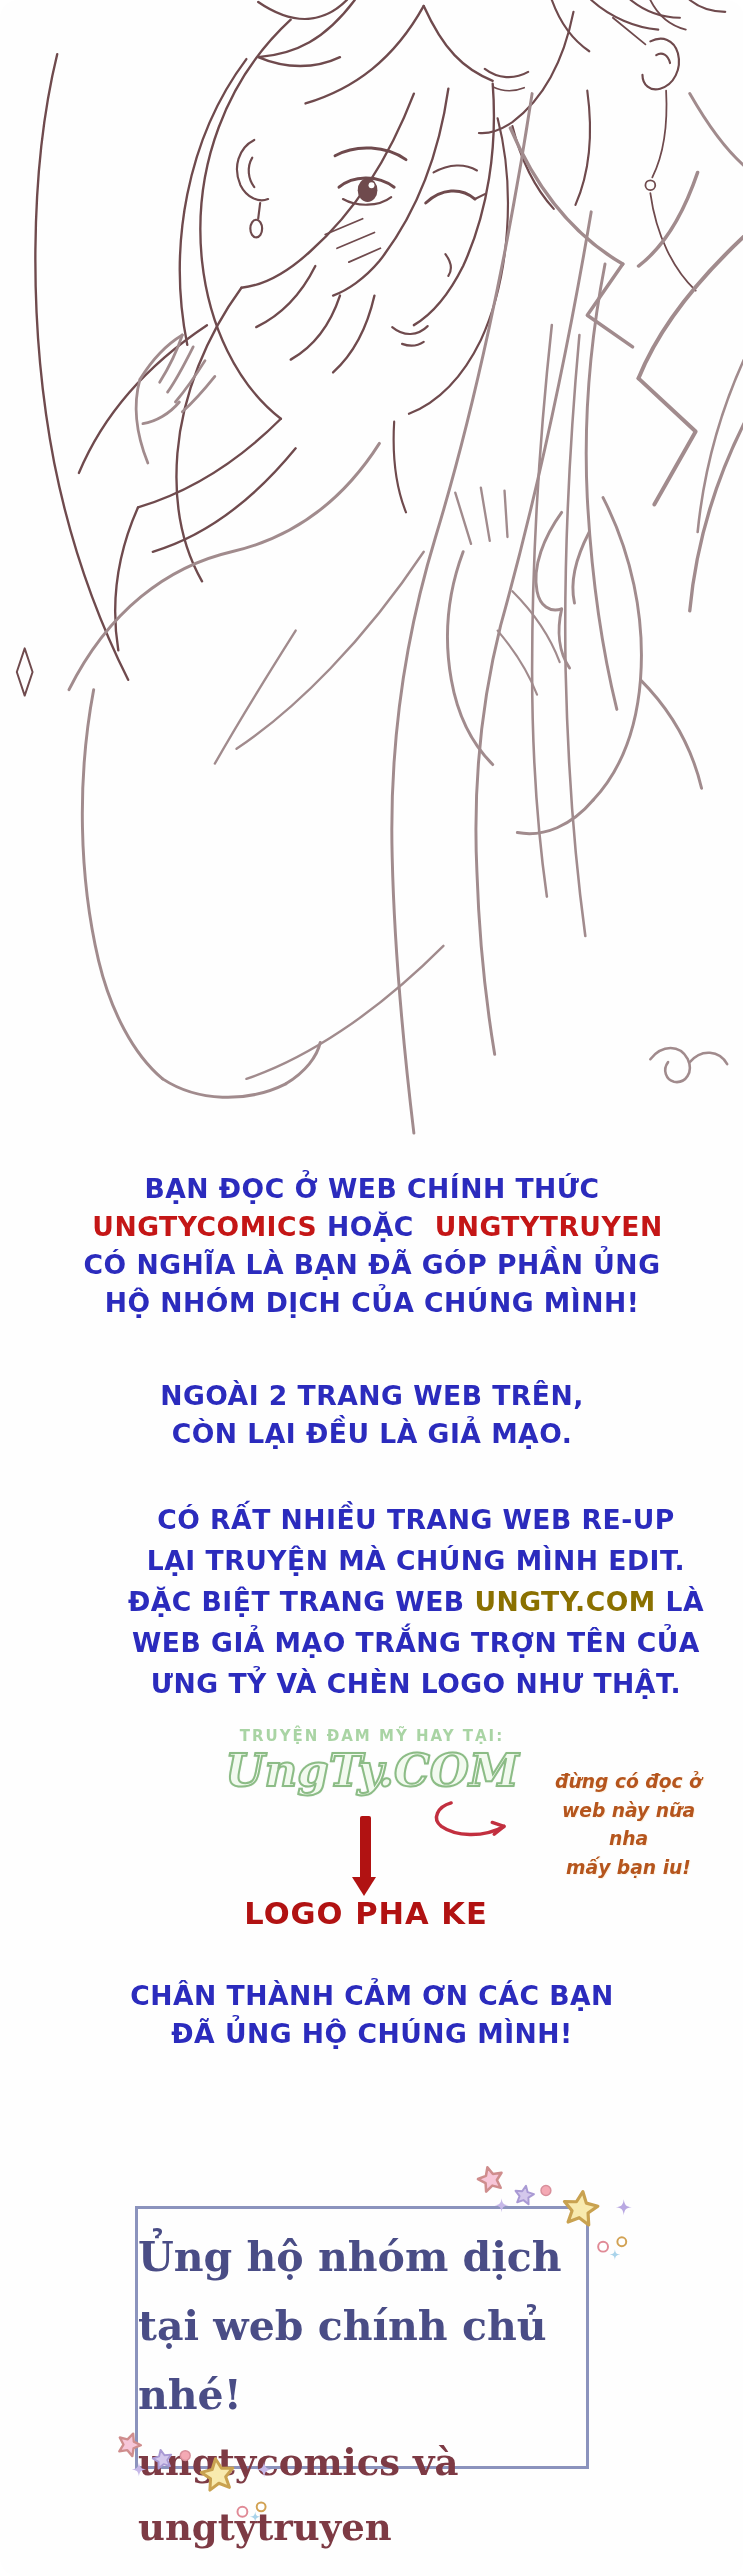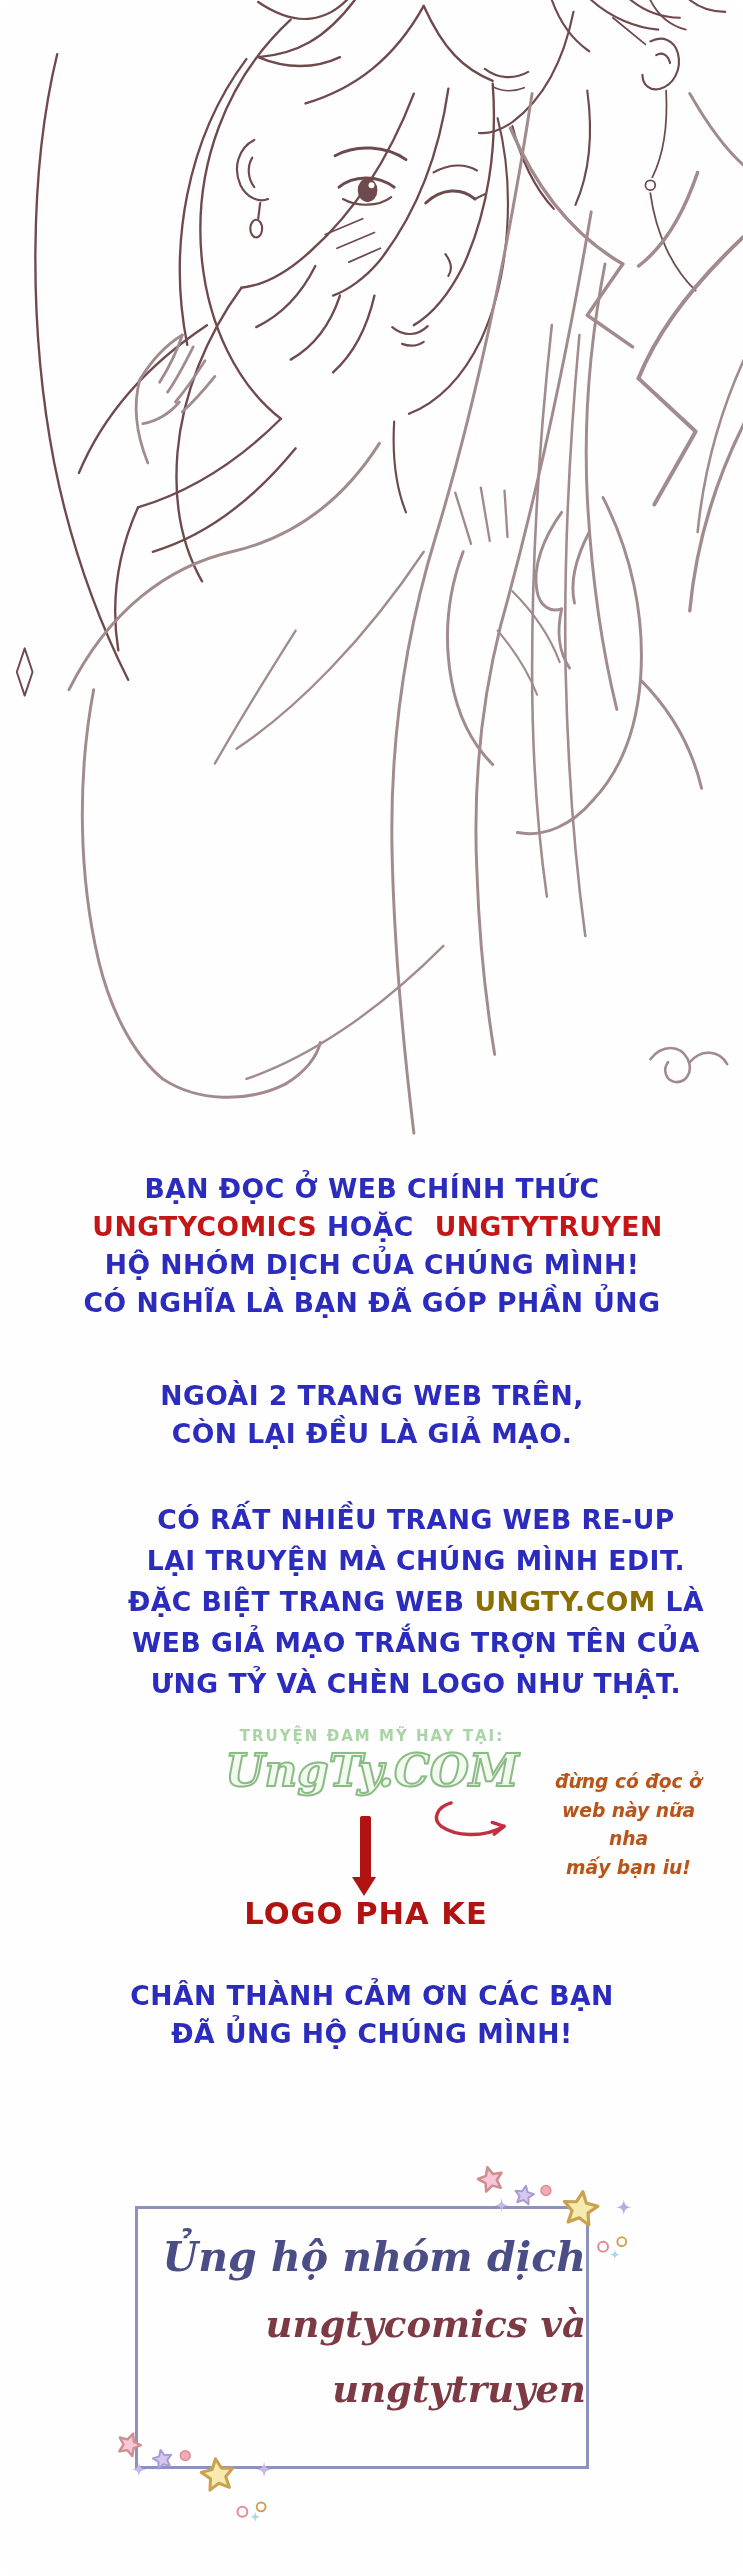--- a/index.html
+++ b/index.html
@@ -29,22 +29,22 @@
                    border-top:19.7px solid #b11212;border-bottom:0;}
   .sidenote{left:519px;top:1768px;width:163px;text-align:center;font-weight:700;
             font-style:italic;font-size:18.7px;line-height:28.6px;color:#b5551d;
             text-shadow:1px 1px 0 #fdf3e4;margin-left:28px;}
 
   
   .thanks{top:1977px;}
 
   
   .supbox{left:135px;top:2206px;width:454px;height:263px;border:3px solid #8b93bd;
-          box-sizing:border-box;text-align:right;
-          font-family:"DejaVu Serif","Liberation Serif",serif;font-style:italic;font-weight:700;}
+          box-sizing:border-box;text-align:left;
+          font-family:"DejaVu Serif","Liberation Serif",serif;font-weight:700;}
   .supbox .l1,.supbox .l2{color:#4a4d86;font-size:41px;line-height:69px;}
   .supbox .l1{margin-top:13.8px;}
   .supbox .l3{color:#7d3a44;font-size:37px;line-height:65px;}
 </style>
 </head>
 <body>
 
 <div id="page">
 
   <svg class="abs" style="left:0;top:0" width="744" height="1138" viewBox="0 0 755 1155" fill="none" stroke-linecap="round" stroke-linejoin="round">
@@ -163,22 +163,22 @@
       <path d="M602,812 C580,838 552,850 525,845"></path>
       <path d="M470,560 C455,600 450,645 458,690 C464,724 478,754 500,776"></path>
       <path d="M520,600 C540,620 558,645 568,672" stroke-width="2.2"></path>
       <path d="M505,640 C522,660 536,682 545,705" stroke-width="2.2"></path>
     </g>
   </svg>
 
   <div class="abs comic" style="top:1170px">
     <div>BẠN ĐỌC Ở WEB CHÍNH THỨC</div>
     <div><span class="red">UNGTYCOMICS</span><span> HOẶC </span><span class="red">UNGTYTRUYEN</span></div>
+    <div>CÓ NGHĨA LÀ BẠN ĐÃ GÓP PHẦN ỦNG</div>
     <div>HỘ NHÓM DỊCH CỦA CHÚNG MÌNH!</div>
-    <div>CÓ NGHĨA LÀ BẠN ĐÃ GÓP PHẦN ỦNG</div>
   </div>
 
   <div class="abs comic" style="top:1377px">
     <div>NGOÀI 2 TRANG WEB TRÊN,</div>
     <div>CÒN LẠI ĐỀU LÀ GIẢ MẠO.</div>
   </div>
 
   <div class="abs comic b3" style="top:1499px">
     <div>CÓ RẤT NHIỀU TRANG WEB RE-UP</div>
     <div>LẠI TRUYỆN MÀ CHÚNG MÌNH EDIT.</div>
@@ -205,20 +205,21 @@
 
   <div class="abs phake" style="top:1896px">LOGO PHA KE</div>
 
   <div class="abs comic thanks">
     <div>CHÂN THÀNH CẢM ƠN CÁC BẠN</div>
     <div>ĐÃ ỦNG HỘ CHÚNG MÌNH!</div>
   </div>
 
   <div class="abs supbox">
     <div class="l1">Ủng hộ nhóm dịch</div>
+    <div class="l2">tại web chính chủ nhé!</div>
     <div class="l3">ungtycomics và ungtytruyen</div>
   </div>
 
   <svg class="abs" style="left:0;top:2147px" width="744" height="429" viewBox="0 0 755 435">
     <defs>
       <path id="st" d="M0,-10 L2.82,-3.88 L9.51,-3.09 L4.56,1.48 L5.88,8.09 L0,4.8 L-5.88,8.09 L-4.56,1.48 L-9.51,-3.09 L-2.82,-3.88 Z"></path>
       <path id="sp" d="M0,-9 C0.8,-2.5 2.5,-0.8 9,0 C2.5,0.8 0.8,2.5 0,9 C-0.8,2.5 -2.5,0.8 -9,0 C-2.5,-0.8 -0.8,-2.5 0,-9 Z"></path>
     </defs>
 
     <use href="#st" transform="translate(498,33) rotate(-15) scale(1.3)" fill="#f7c6d8" stroke="#cf8d8d" stroke-width="2" stroke-linejoin="round"></use>

